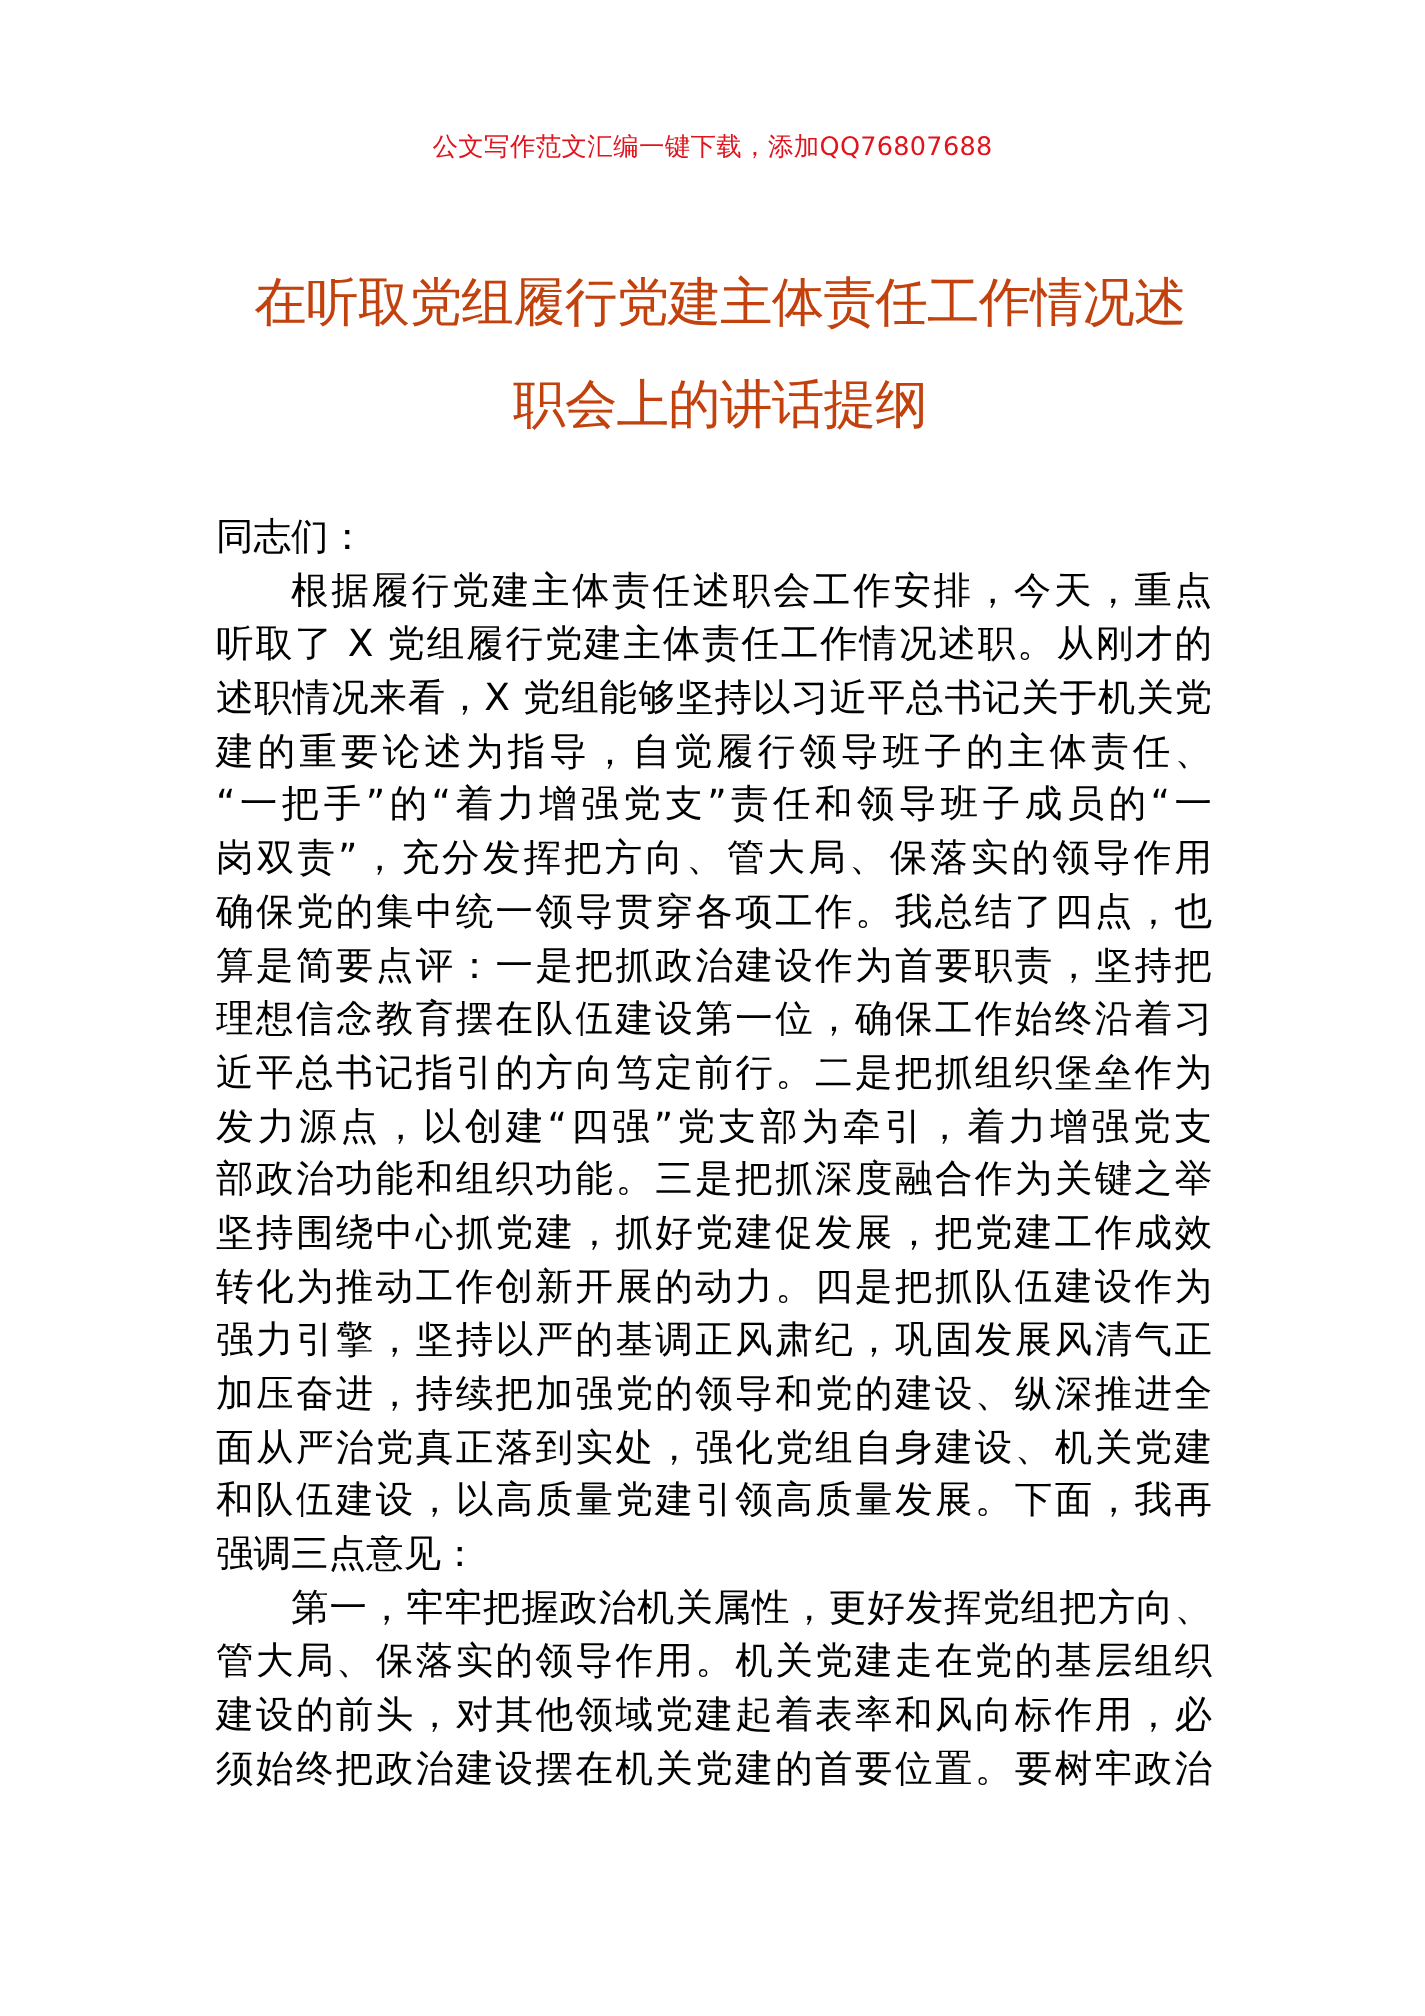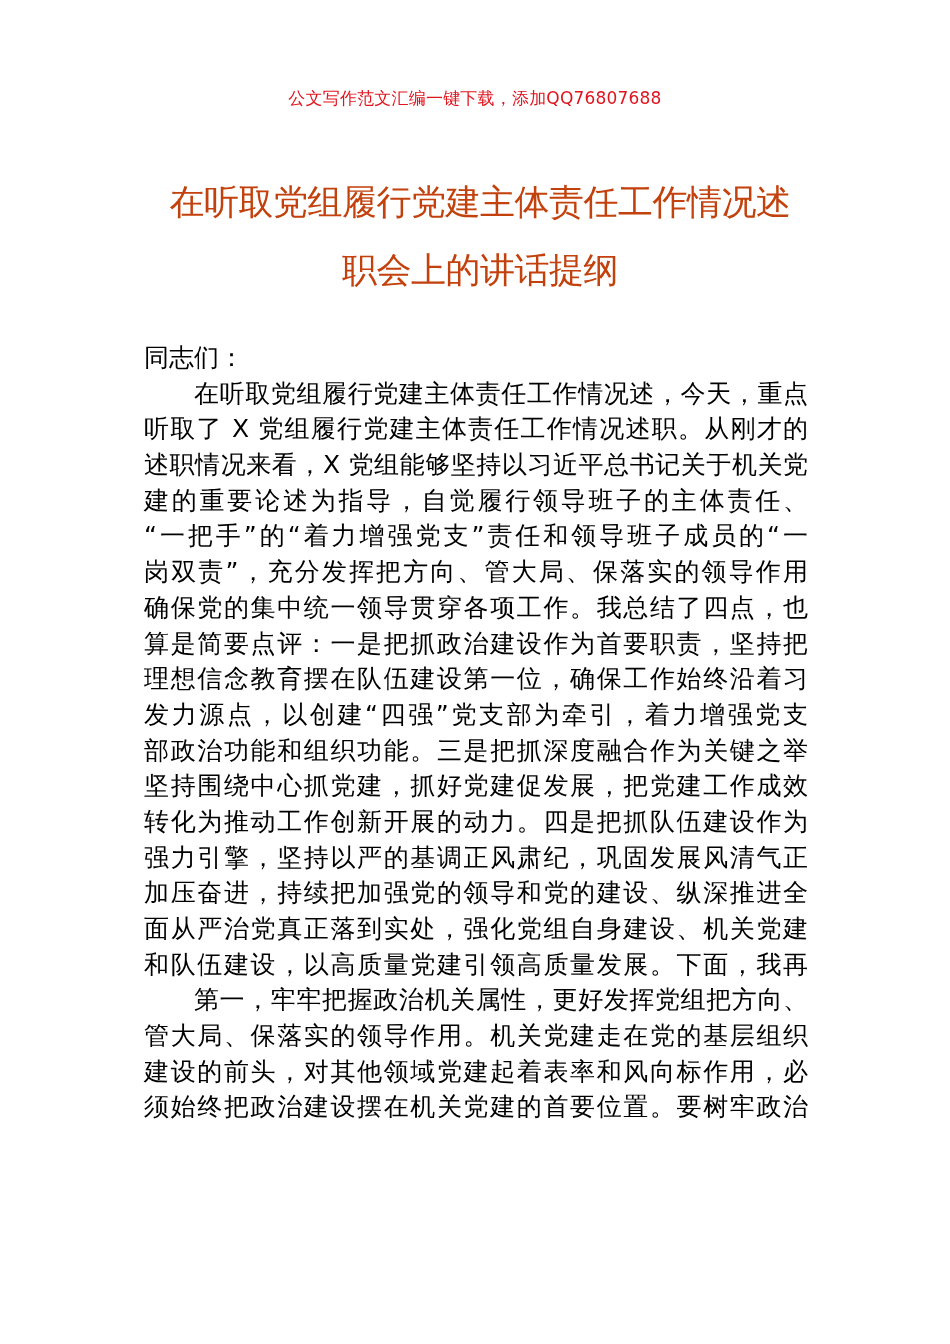--- a/index.html
+++ b/index.html
@@ -23,35 +23,37 @@
 <body>
 
 <div class="page">
   <div class="header-banner">公文写作范文汇编一键下载，添加QQ76807688</div>
 
   <div class="title l1">在听取党组履行党建主体责任工作情况述</div>
   <div class="title l2">职会上的讲话提纲</div>
 
   <div class="body">
     <span class="line last">同志们：</span>
-    <span class="line indent">在听取党组履行党建主体责任工作情况述，今天，重点</span>
+    <span class="line indent">根据履行党建主体责任述职会工作安排，今天，重点</span>
     <span class="line">听取了 X 党组履行党建主体责任工作情况述职。从刚才的</span>
     <span class="line">述职情况来看，X 党组能够坚持以习近平总书记关于机关党</span>
     <span class="line">建的重要论述为指导，自觉履行领导班子的主体责任、</span>
     <span class="line">“一把手”的“着力增强党支”责任和领导班子成员的“一</span>
     <span class="line">岗双责”，充分发挥把方向、管大局、保落实的领导作用</span>
     <span class="line">确保党的集中统一领导贯穿各项工作。我总结了四点，也</span>
     <span class="line">算是简要点评：一是把抓政治建设作为首要职责，坚持把</span>
     <span class="line">理想信念教育摆在队伍建设第一位，确保工作始终沿着习</span>
+    <span class="line">近平总书记指引的方向笃定前行。二是把抓组织堡垒作为</span>
     <span class="line">发力源点，以创建“四强”党支部为牵引，着力增强党支</span>
     <span class="line">部政治功能和组织功能。三是把抓深度融合作为关键之举</span>
     <span class="line">坚持围绕中心抓党建，抓好党建促发展，把党建工作成效</span>
     <span class="line">转化为推动工作创新开展的动力。四是把抓队伍建设作为</span>
     <span class="line">强力引擎，坚持以严的基调正风肃纪，巩固发展风清气正</span>
     <span class="line">加压奋进，持续把加强党的领导和党的建设、纵深推进全</span>
     <span class="line">面从严治党真正落到实处，强化党组自身建设、机关党建</span>
     <span class="line">和队伍建设，以高质量党建引领高质量发展。下面，我再</span>
+    <span class="line last">强调三点意见：</span>
     <span class="line indent">第一，牢牢把握政治机关属性，更好发挥党组把方向、</span>
     <span class="line">管大局、保落实的领导作用。机关党建走在党的基层组织</span>
     <span class="line">建设的前头，对其他领域党建起着表率和风向标作用，必</span>
     <span class="line">须始终把政治建设摆在机关党建的首要位置。要树牢政治</span>
   </div>
 </div>
 
 </body></html>

